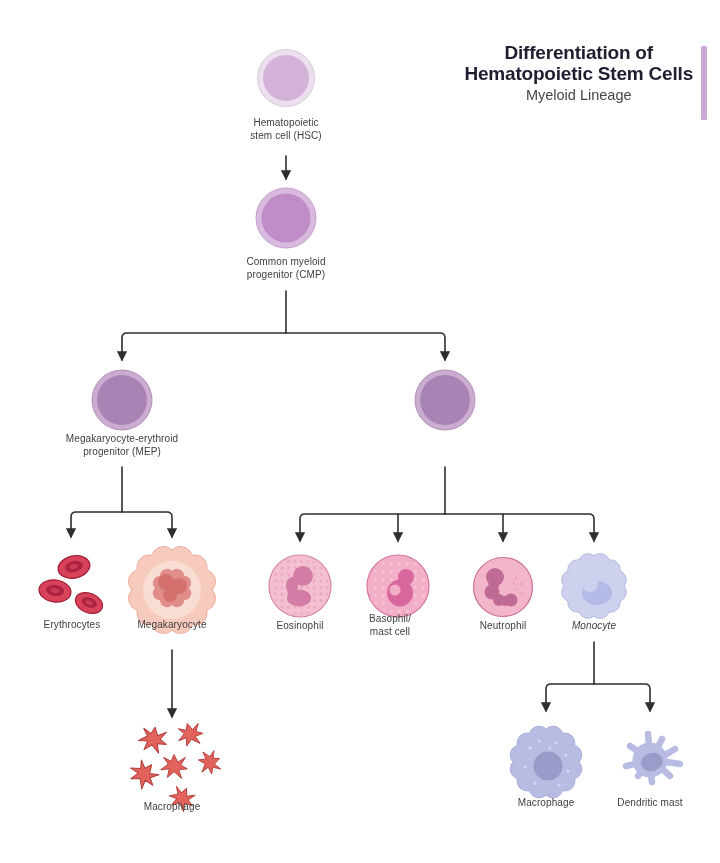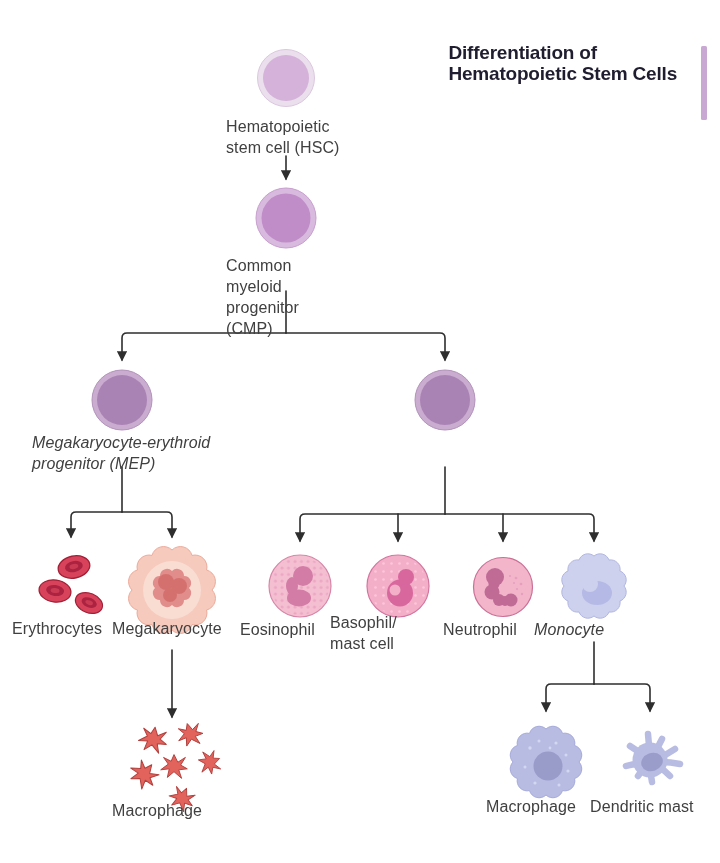--- a/index.html
+++ b/index.html
@@ -1,39 +1,40 @@
 <!DOCTYPE html>
 <html><head>
 <meta charset="utf-8">
 <style>
   html,body { margin:0; padding:0; background:#ffffff; }
   .canvas { position:relative; width:720px; height:863px; background:#ffffff;
             font-family:"Liberation Sans", sans-serif; overflow:hidden; }
 
   
-  .title-block { position:absolute; top:42px; right:13px; text-align:left; padding-right:30px; }
+  .title-block { position:absolute; top:42px; right:13px; text-align:center; padding-right:14px; }
   .title-line { font-size:19px; font-weight:bold; color:#211d30; line-height:1.13; letter-spacing:-0.2px; }
   .subtitle   { font-size:14.5px; color:#474747; margin-top:2px; }
   .accent-bar { position:absolute; right:0; top:4px; }
 
   
   .connectors { position:absolute; left:0; top:0; }
   .node { position:absolute; line-height:0; }
-  .cell-label { position:absolute; width:120px; font-size:16px; line-height:1.32;
-                color:#404040; white-space:pre-line; letter-spacing:.1px; }
+  .cell-label { position:absolute; width:120px; font-size:10px; line-height:1.32;
+                color:#404040; text-align:center; white-space:pre-line; letter-spacing:.1px; }
   .cell-label.wide { width:180px; }
 </style>
 </head>
 <body>
 
 <div class="canvas">
 
   <div class="title-block">
     <div class="title-line">Differentiation of</div>
     <div class="title-line">Hematopoietic Stem Cells</div>
+    <div class="subtitle">Myeloid Lineage</div>
     <svg class="accent-bar" width="6" height="74">
       <rect width="6" height="74" rx="1.5" fill="#c9a9d3"></rect>
     </svg>
   </div>
 
   <svg class="connectors" width="720" height="863">
     <defs>
       <marker id="ah" viewBox="0 0 10 10" refX="8.5" refY="5" markerWidth="6.5" markerHeight="6.5" orient="auto-start-reverse">
         <path d="M0,0 L10,5 L0,10 Z" fill="#2e2e2e"></path>
       </marker>
@@ -75,21 +76,21 @@
   </div>
   <div class="cell-label" style="left:226px; top:255px;">Common myeloid
 progenitor (CMP)</div>
 
   <div class="node" style="left:90px; top:368px;">
     <svg width="64" height="64">
       <circle cx="32" cy="32" r="30" stroke="#b292ba" stroke-width="1" fill="#c9accf"></circle>
       <circle cx="32" cy="32" r="25" fill="#aa83b5"></circle>
     </svg>
   </div>
-  <div class="cell-label wide" style="left:32px; top:432px;font-style:italic;">Megakaryocyte-erythroid
+  <div class="cell-label wide" style="left:32px; top:432px;">Megakaryocyte-erythroid
 progenitor (MEP)</div>
 
   <div class="node" style="left:413px; top:368px;">
     <svg width="64" height="64">
       <circle cx="32" cy="32" r="30" stroke="#b292ba" stroke-width="1" fill="#c9accf"></circle>
       <circle cx="32" cy="32" r="25" fill="#aa83b5"></circle>
     </svg>
   </div>
 
   <div class="node" style="left:32px; top:550px;">

